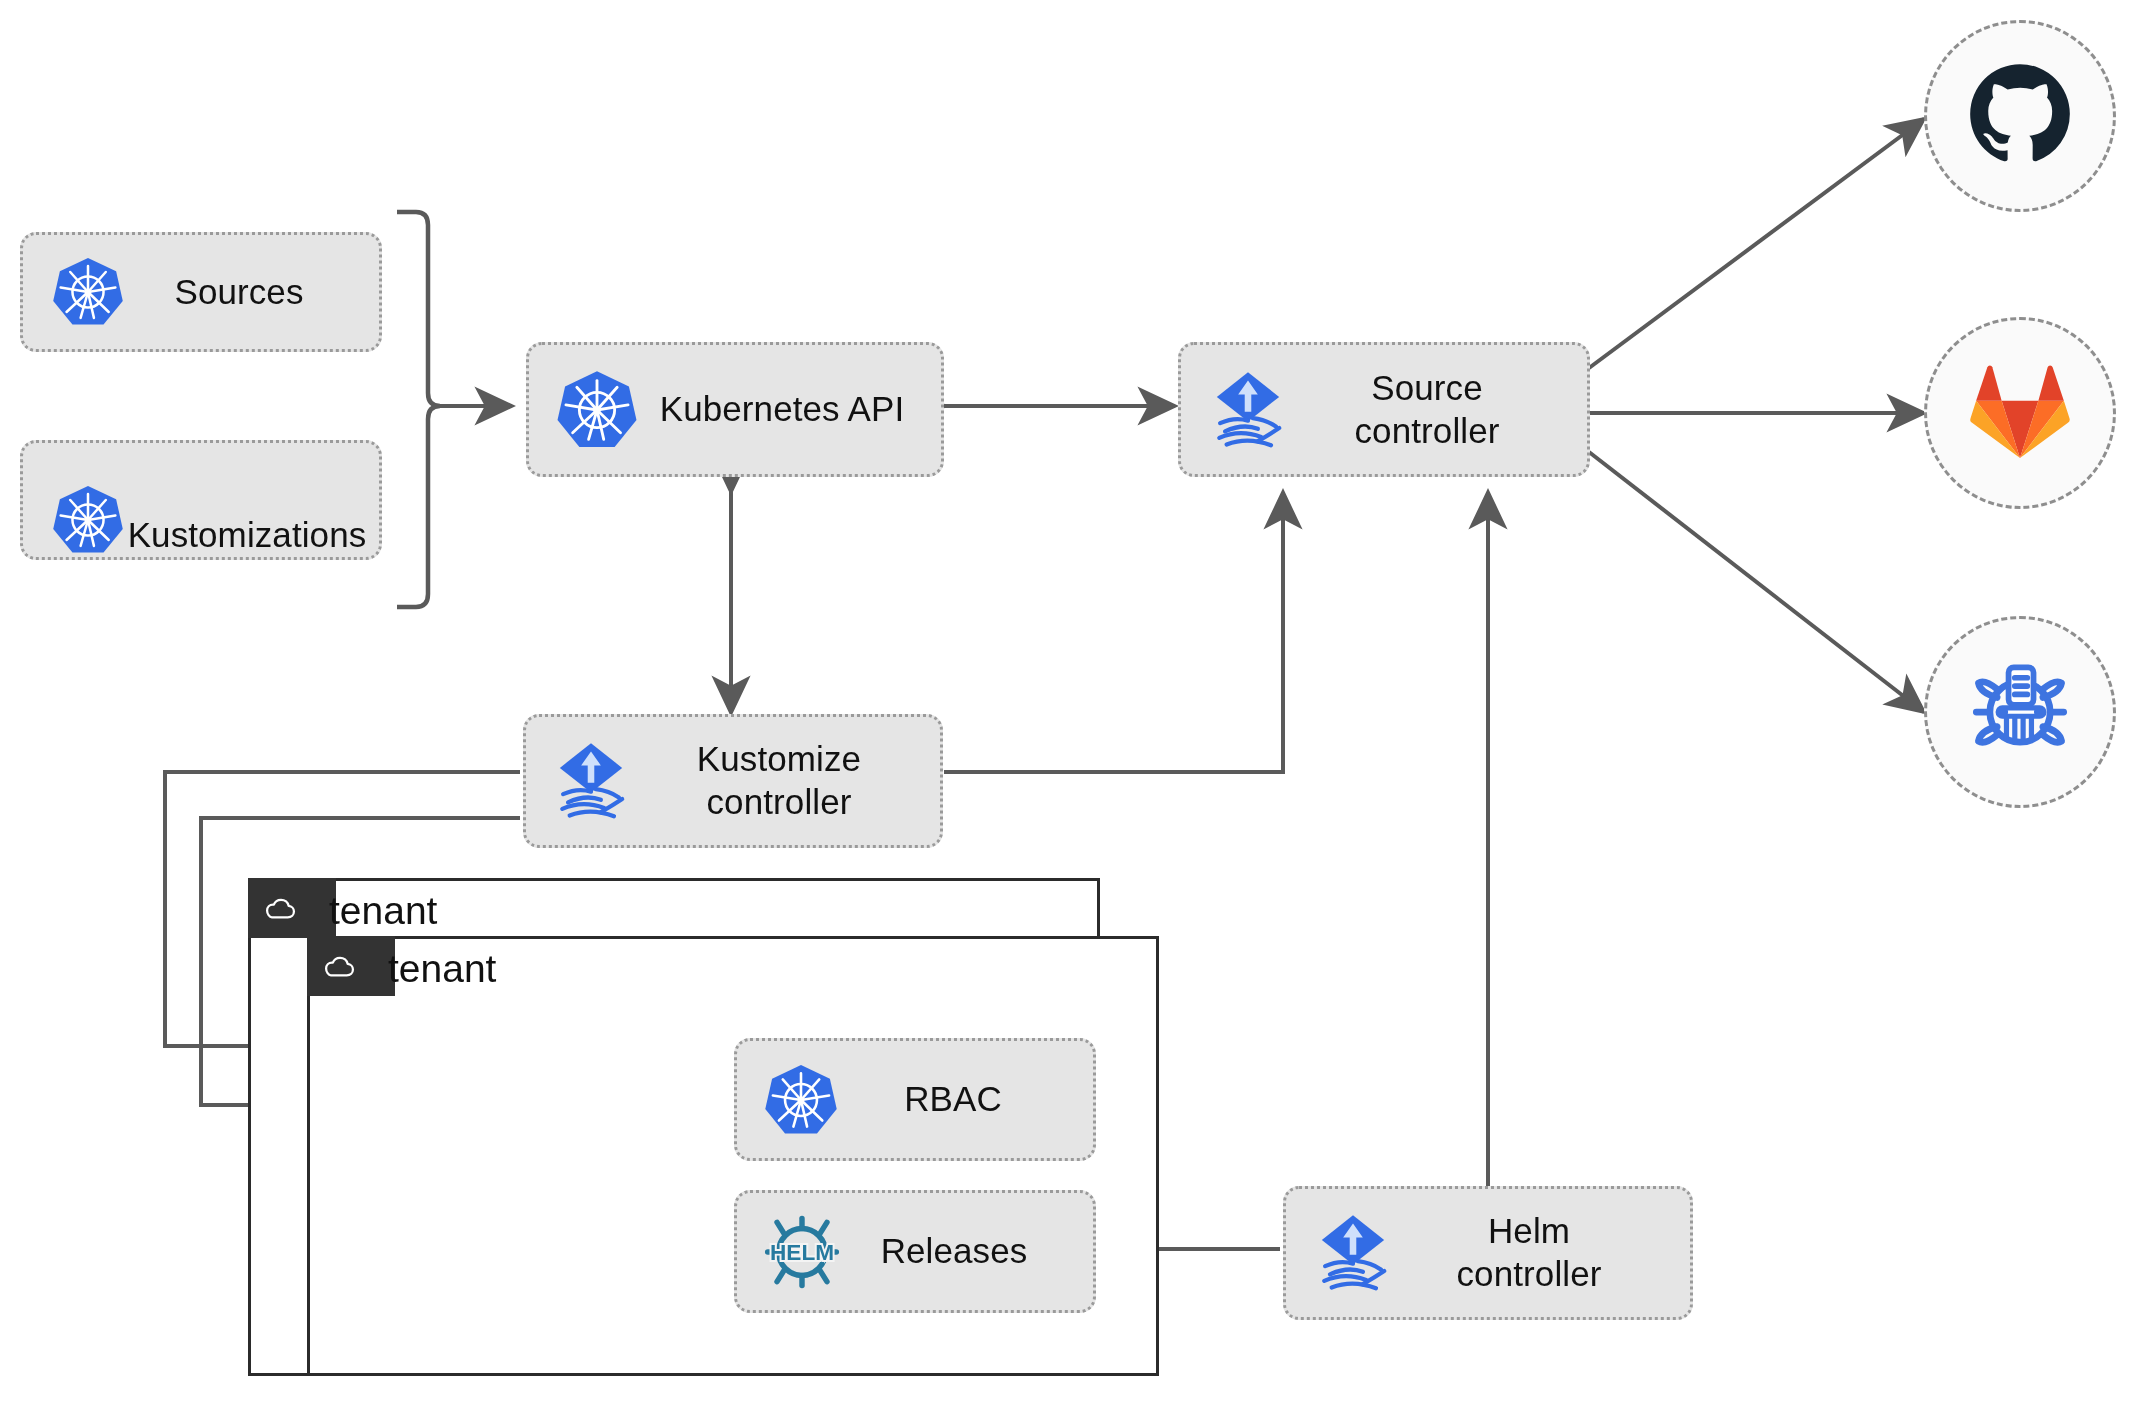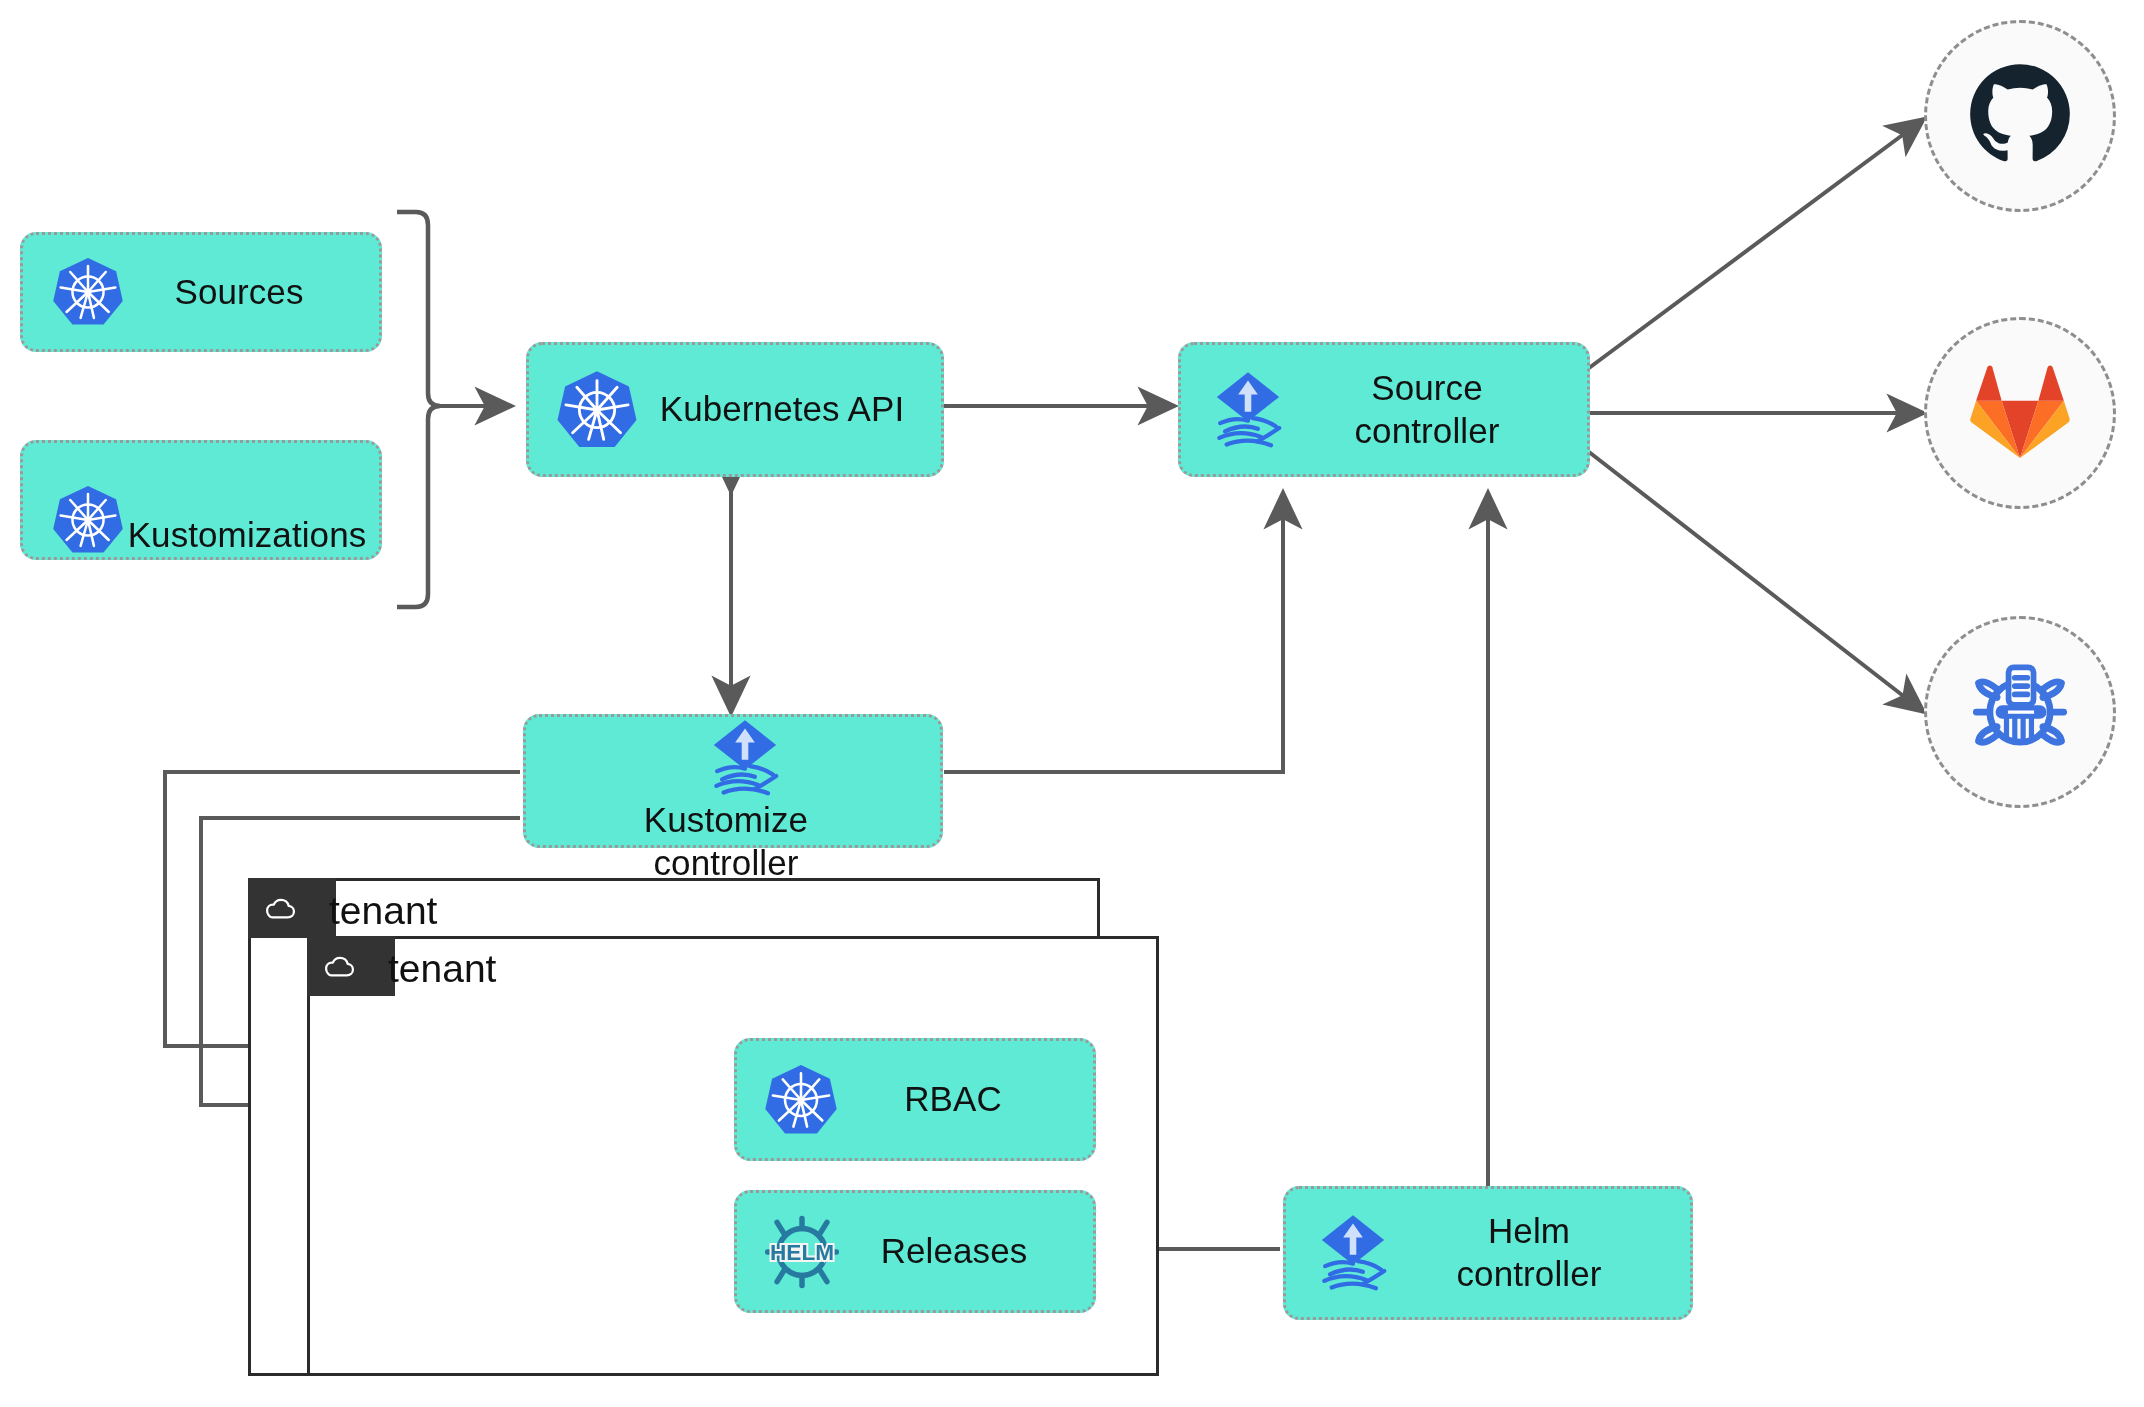--- a/index.html
+++ b/index.html
@@ -2,21 +2,21 @@
 <html><head>
 <meta charset="utf-8">
 <style>
   html,body{margin:0;padding:0;background:#ffffff;}
   body{font-family:"Liberation Sans","DejaVu Sans",sans-serif;}
   #stage{position:relative;width:2144px;height:1407px;background:#ffffff;overflow:hidden;}
   #wires{position:absolute;left:0;top:0;width:2144px;height:1407px;pointer-events:none;}
 
   .node{
     position:absolute;box-sizing:border-box;
-    background:#5eead4;border:3px dotted #9a9a9a;border-radius:16px;
+    background:#e5e5e5;border:3px dotted #9a9a9a;border-radius:16px;
     display:flex;align-items:center;
   }
   .node .ico{flex:0 0 auto;display:flex;align-items:center;justify-content:center;}
   .node .lbl{
     flex:1 1 auto;text-align:center;color:#111111;
     font-size:35px;line-height:1.22;letter-spacing:.1px;white-space:pre-line;
   }
 
   .circ{
     position:absolute;box-sizing:border-box;border-radius:50%;
@@ -175,21 +175,21 @@
           <path d="M24 92 Q 50 82 78 93"></path>
           <path d="M56 60 Q 72 62 84 70"></path>
           <path d="M62 88 Q 76 80 88 72"></path>
         </g>
       </svg>
     </span>
     <span class="lbl" style="padding-right:22px;">Source
 controller</span>
   </div>
 
-  <div class="node" style="left:523px;top:714px;width:420px;height:134px;flex-direction:column;">
+  <div class="node" style="left:523px;top:714px;width:420px;height:134px;">
     <span class="ico" style="margin-left:24px;">
       <svg viewBox="0 0 100 100" width="82" height="82">
         <path d="M50 4 L88 34 L50 64 L12 34 Z" fill="#326CE5"></path>
         <path d="M50 14 L62 31 L54 31 L54 52 L46 52 L46 31 L38 31 Z" fill="#cfe0fb"></path>
         <g stroke="#326CE5" stroke-width="5.2" stroke-linecap="round" fill="none">
           <path d="M16 66 Q 34 58 50 63"></path>
           <path d="M22 76 Q 44 66 62 73"></path>
           <path d="M15 84 Q 40 73 66 83"></path>
           <path d="M24 92 Q 50 82 78 93"></path>
           <path d="M56 60 Q 72 62 84 70"></path>

